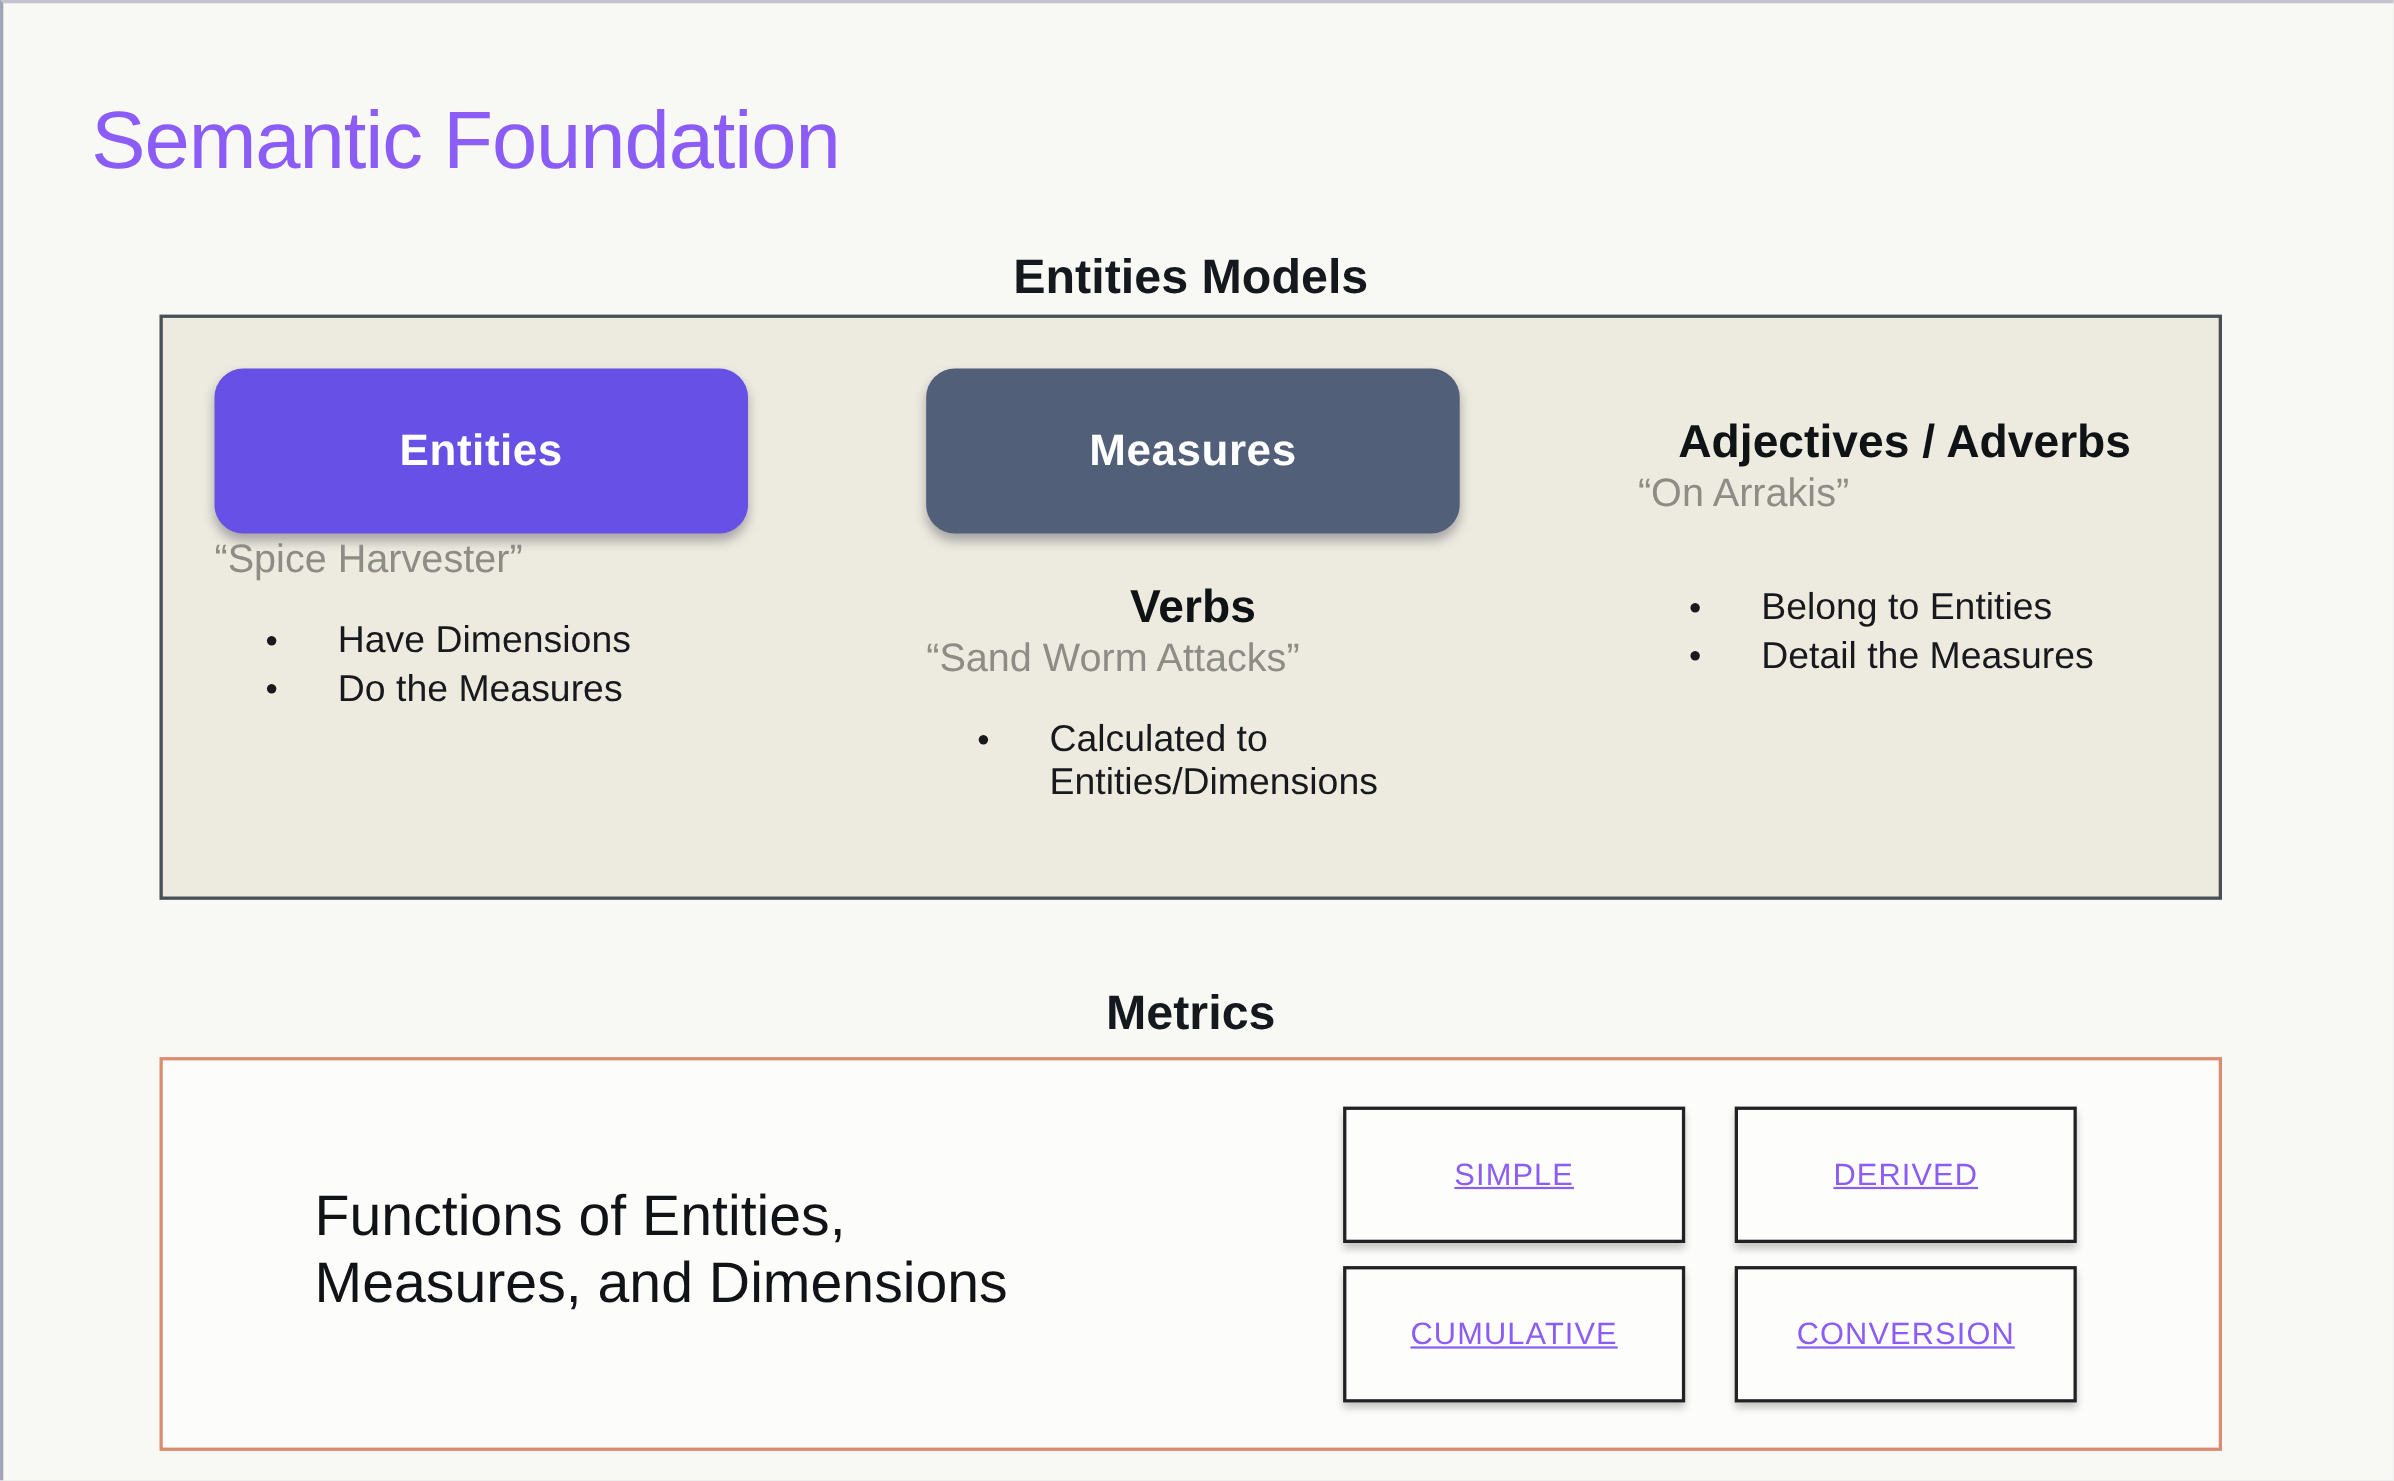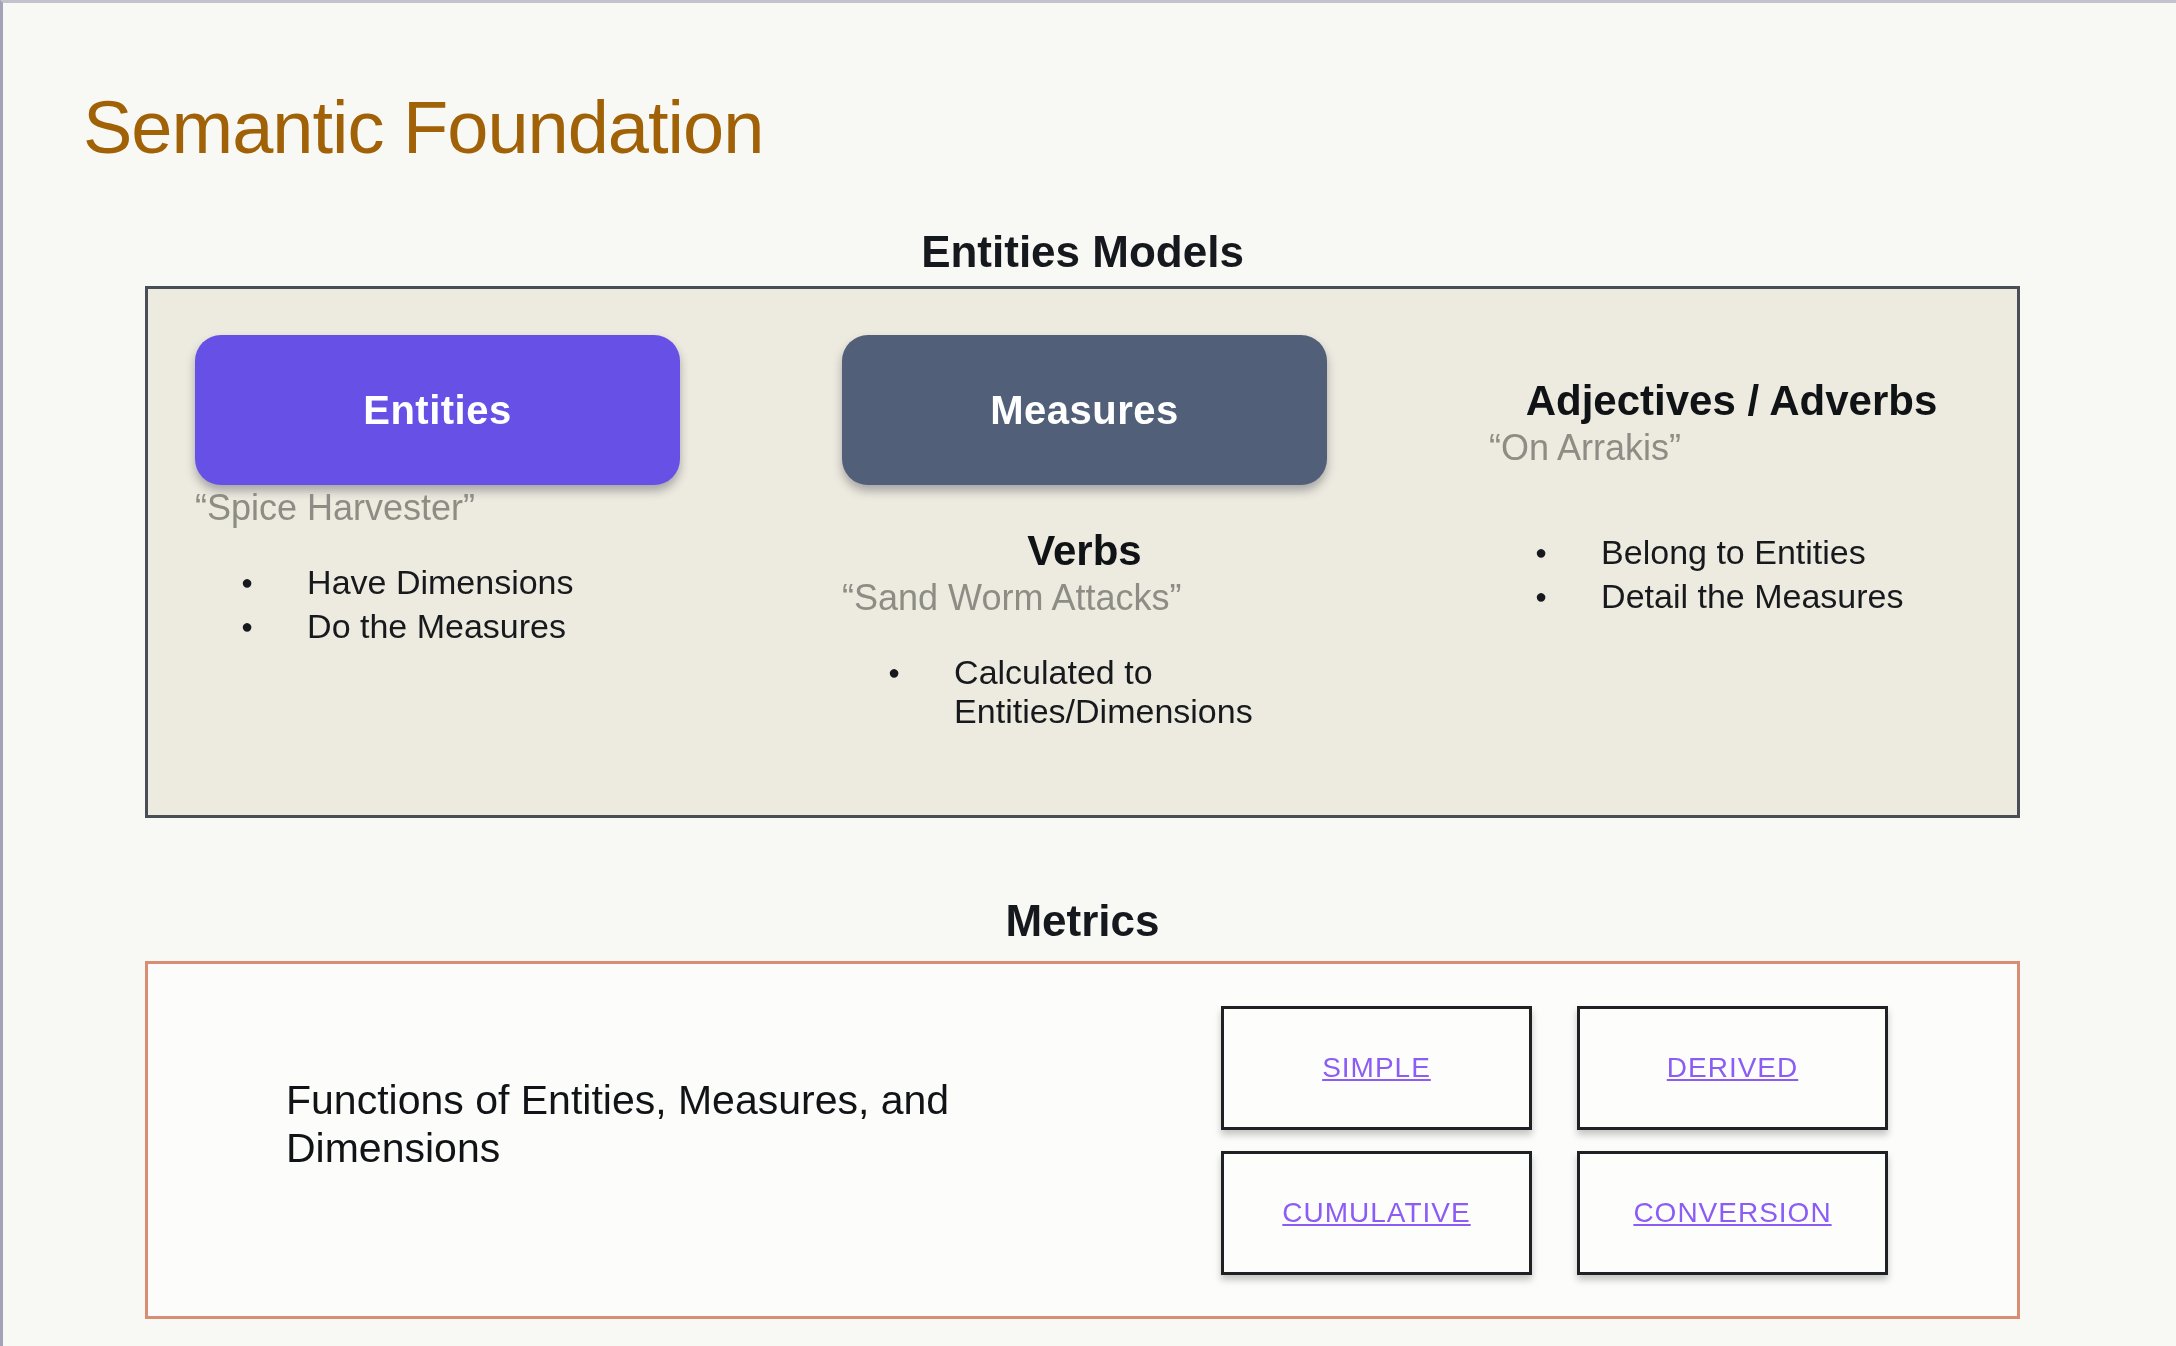--- a/index.html
+++ b/index.html
@@ -16,21 +16,21 @@
     overflow: hidden;
   }
 
   .slide-title {
     position: absolute;
     left: 80px;
     top: 82px;
     font-size: 74px;
     font-weight: 400;
     letter-spacing: -1px;
-    color: #a16207;
+    color: #8b5cf6;
   }
 
   .section-heading {
     position: absolute;
     left: 142px;
     width: 1875px;
     text-align: center;
     font-size: 44px;
     font-weight: 700;
     color: #15181d;
@@ -114,21 +114,21 @@
     height: 358px;
     background: #fcfcfa;
     border: 3px solid #d98d72;
   }
 
   .metrics-desc {
     position: absolute;
     left: 138px;
     top: 112px;
     width: 700px;
-    font-size: 41px;
+    font-size: 52px;
     line-height: 1.18;
     color: #111316;
   }
 
   .cards-grid {
     position: absolute;
     left: 1073px;
     top: 42px;
     display: grid;
     grid-template-columns: 311px 311px;

